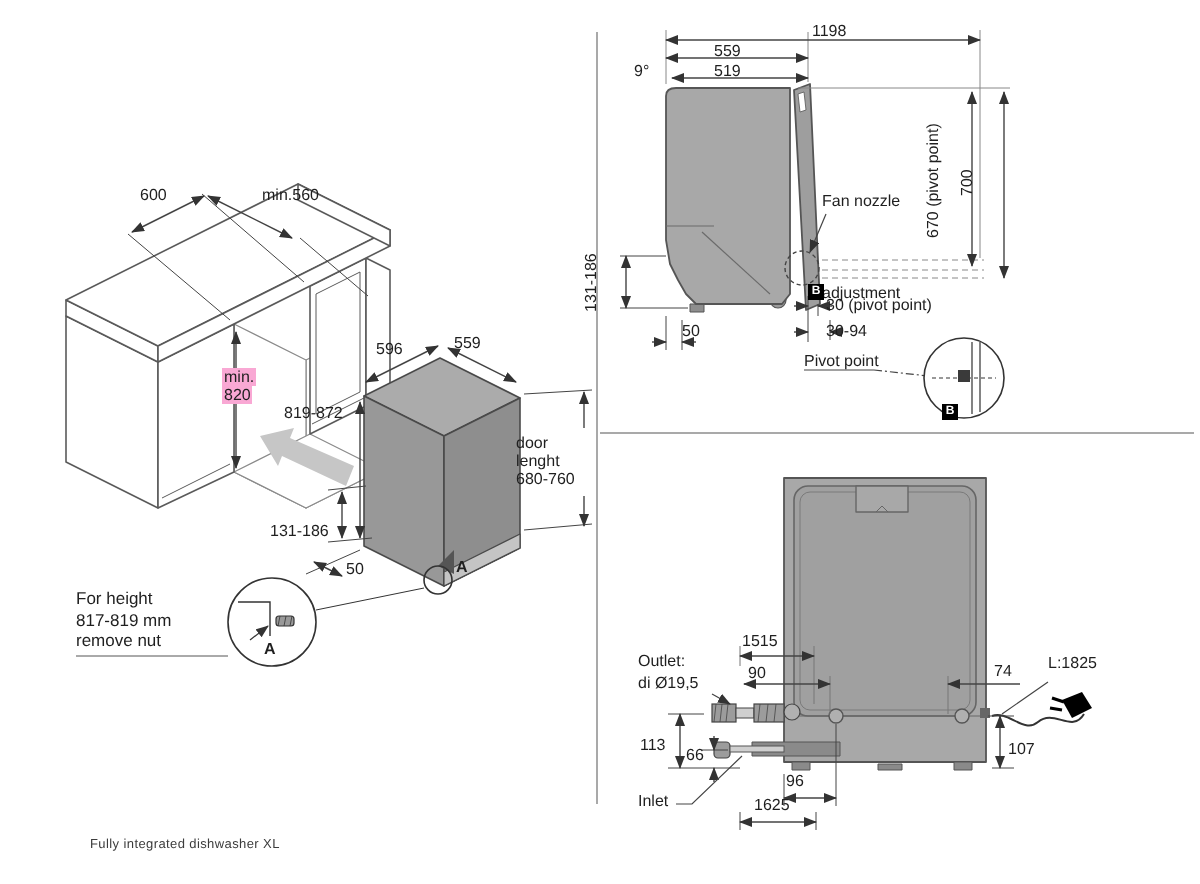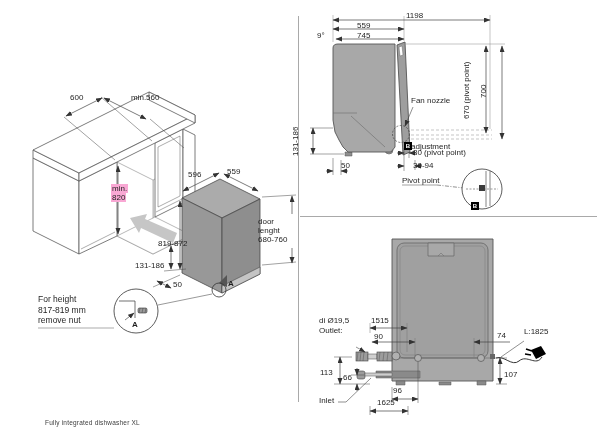--- a/index.html
+++ b/index.html
@@ -223,54 +223,54 @@
 
   <div class="divider" style="left:298px;top:16px;width:1px;height:386px;"></div>
   <div class="divider" style="left:300px;top:216px;width:297px;height:1px;"></div>
 
   <span class="lbl" style="left:70px;top:93px;">600</span>
   <span class="lbl" style="left:131px;top:93px;">min.560</span>
   <span class="lbl wbg" style="left:111px;top:184px;">min.</span>
   <span class="lbl wbg" style="left:111px;top:193px;text-align:center;">820</span>
   <span class="lbl" style="left:188px;top:170px;">596</span>
   <span class="lbl" style="left:227px;top:167px;">559</span>
-  <span class="lbl" style="left:158px;top:202px;margin-top:37px;">819-872</span>
+  <span class="lbl" style="left:142px;top:202px;">819-872</span>
   <span class="lbl" style="left:258px;top:217px;">door</span>
   <span class="lbl" style="left:258px;top:226px;">lenght</span>
   <span class="lbl" style="left:258px;top:235px;">680-760</span>
   <span class="lbl" style="left:135px;top:261px;">131-186</span>
   <span class="lbl" style="left:173px;top:280px;">50</span>
   <span class="lbl bold" style="left:228px;top:279px;">A</span>
   <span class="lbl bold" style="left:132px;top:320px;">A</span>
   <span class="lbl note" style="left:38px;top:294px;">For height</span>
   <span class="lbl note" style="left:38px;top:305px;">817-819 mm</span>
   <span class="lbl note" style="left:38px;top:315px;">remove nut</span>
 
   <span class="lbl" style="left:406px;top:11px;text-align:center;">1198</span>
   <span class="lbl" style="left:357px;top:21px;">559</span>
-  <span class="lbl" style="left:357px;top:31px;">745</span>
+  <span class="lbl" style="left:357px;top:31px;">519</span>
   <span class="lbl" style="left:317px;top:31px;">9°</span>
   <span class="lbl" style="left:411px;top:96px;">Fan nozzle</span>
   <span class="lbl" style="left:411px;top:104px;margin-top:38px;">adjustment</span>
   <span class="lbl rot" style="left:471px;top:110px;">670 (pivot point)</span>
   <span class="lbl rot" style="left:488px;top:89px;">700</span>
   <span class="lbl rot" style="left:300px;top:147px;">131-186</span>
   <span class="lbl" style="left:341px;top:161px;">50</span>
   <div class="bsq" style="left:404px;top:142px;">B</div>
   <span class="lbl" style="left:413px;top:148px;">30 (pivot point)</span>
   <span class="lbl" style="left:413px;top:161px;">30-94</span>
   <span class="lbl ul" style="left:402px;top:176px;">Pivot point</span>
   <div class="bsq" style="left:471px;top:202px;">B</div>
 
   <span class="lbl" style="left:371px;top:316px;">1515</span>
   <span class="lbl" style="left:374px;top:332px;">90</span>
   <span class="lbl" style="left:497px;top:331px;">74</span>
   <span class="lbl" style="left:524px;top:327px;">L:1825</span>
   <span class="lbl" style="left:319px;top:326px;">Outlet:</span>
-  <span class="lbl" style="left:319px;top:316px;">di Ø19,5</span>
+  <span class="lbl" style="left:319px;top:337px;">di Ø19,5</span>
   <span class="lbl" style="left:320px;top:368px;">113</span>
   <span class="lbl" style="left:343px;top:373px;">66</span>
   <span class="lbl" style="left:504px;top:370px;">107</span>
   <span class="lbl" style="left:393px;top:386px;">96</span>
   <span class="lbl" style="left:377px;top:398px;">1625</span>
   <span class="lbl" style="left:319px;top:396px;">Inlet</span>
 
   <span class="caption" style="left:45px;top:419px;">Fully integrated dishwasher XL</span>
 
 </div>

